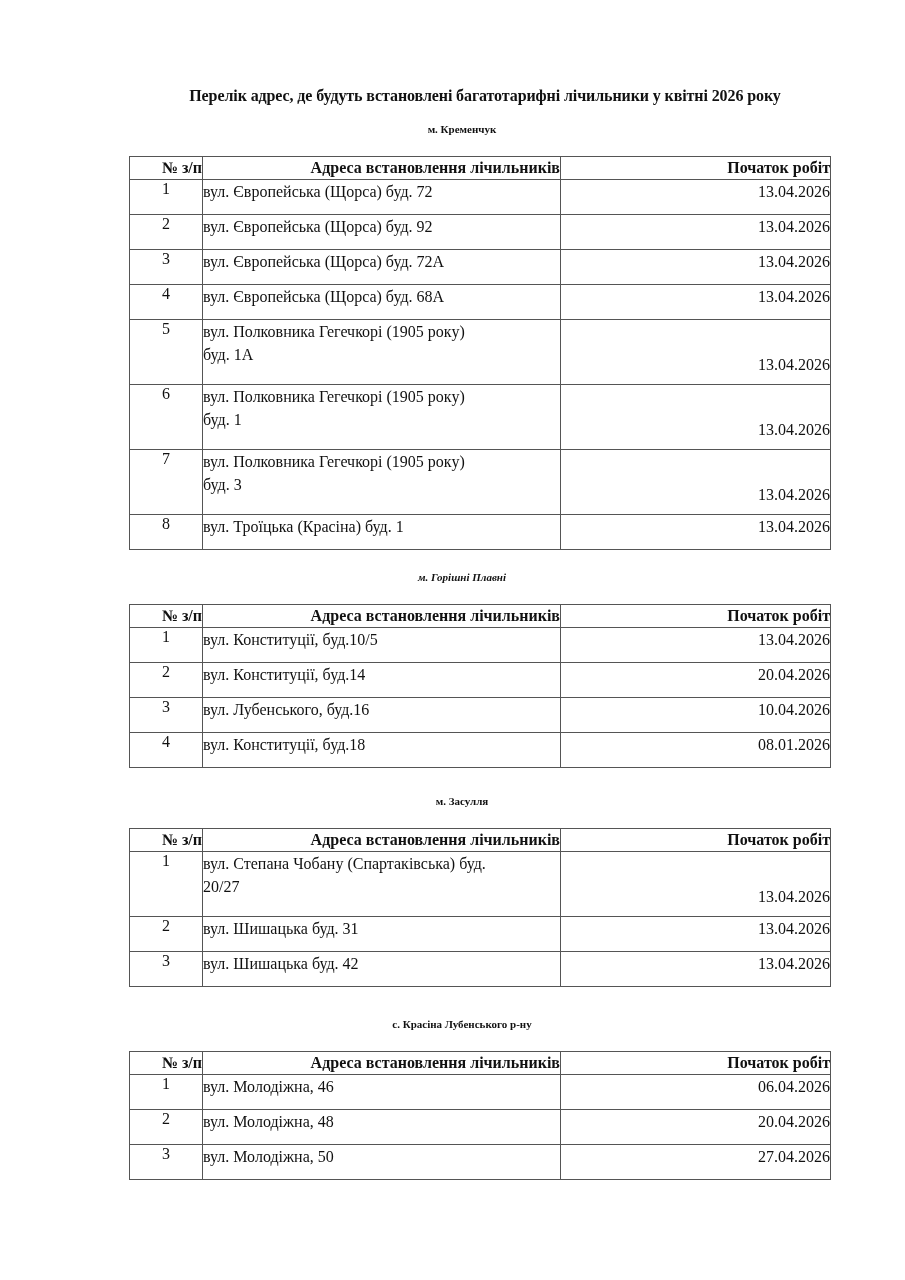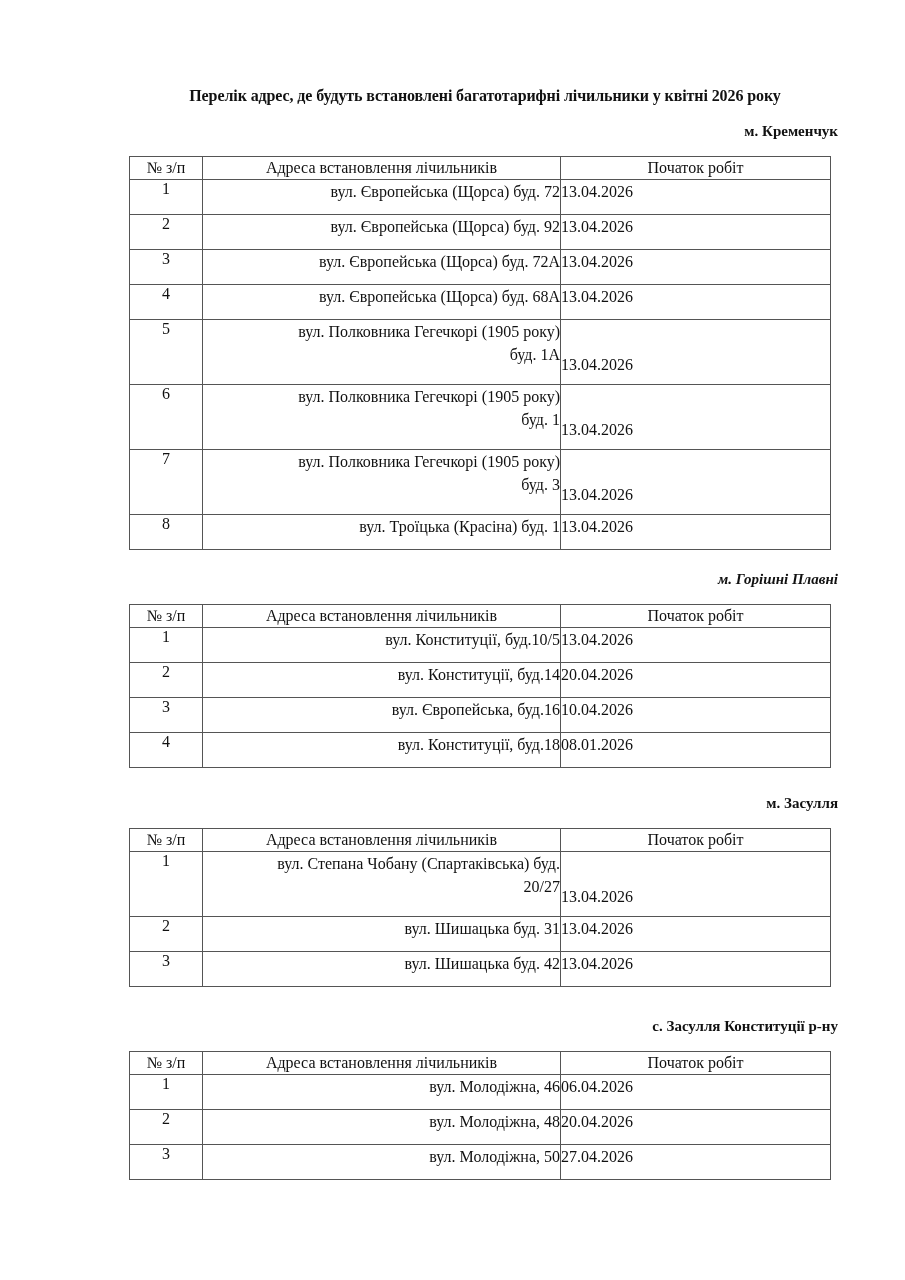--- a/index.html
+++ b/index.html
@@ -6,39 +6,39 @@
     body {
       width: 905px; height: 1280px; position: relative; overflow: hidden;
       font-family: "Liberation Serif", "DejaVu Serif", serif;
       color: #111111;
     }
     .title {
       position: absolute; left: 0; width: 970px; top: 87px;
       text-align: center; font-weight: bold; font-size: 16px; letter-spacing: -0.1px;
     }
     .section-title {
-      position: absolute; left: 138px; width: 700px;
-      text-align: right; font-weight: bold; font-size: 15px;
+      position: absolute; left: 112px; width: 700px;
+      text-align: center; font-weight: bold; font-size: 11px;
     }
     table.addr {
       position: absolute; left: 129px; width: 701px;
       border-collapse: collapse; table-layout: fixed; font-size: 16px;
     }
     table.addr td, table.addr th {
       border: 1px solid #555555; padding: 0; vertical-align: top;
     }
     table.addr th {
-      font-weight: normal; height: 22px; line-height: 22px; text-align: center;
+      font-weight: bold; height: 22px; line-height: 22px; text-align: right;
     }
     col.c-num { width: 73px; }
     col.c-addr { width: 358px; }
     col.c-date { width: 270px; }
     td.num { text-align: center; vertical-align: middle; padding-top: 6px; }
-    td.addr { padding: 0 0 0 8px; line-height: 23px; text-align: right; }
-    td.date { padding-right: 8px; line-height: 23px; }
+    td.addr { padding: 0 0 0 8px; line-height: 23px; }
+    td.date { text-align: right; padding-right: 8px; line-height: 23px; }
     td.date.bottom { vertical-align: bottom; padding-bottom: 8px; }
     tr.r1 td { height: 34px; }
     tr.r2 td { height: 56px; }
   </style>
 </head>
 <body>
 
 <div class="title">Перелік адрес, де будуть встановлені багатотарифні лічильники у квітні 2026 року</div>
 
 <div class="section-title" style="top:123px;">м. Кременчук</div>
@@ -124,21 +124,21 @@
     <td class="addr">вул. Конституції, буд.10/5</td>
     <td class="date">13.04.2026</td>
   </tr>
   <tr class="r1">
     <td class="num">2</td>
     <td class="addr">вул. Конституції, буд.14</td>
     <td class="date">20.04.2026</td>
   </tr>
   <tr class="r1">
     <td class="num">3</td>
-    <td class="addr">вул. Європейська, буд.16</td>
+    <td class="addr">вул. Лубенського, буд.16</td>
     <td class="date">10.04.2026</td>
   </tr>
   <tr class="r1">
     <td class="num">4</td>
     <td class="addr">вул. Конституції, буд.18</td>
     <td class="date">08.01.2026</td>
   </tr>
 </tbody>
   </table>
 
@@ -169,21 +169,21 @@
     <td class="date">13.04.2026</td>
   </tr>
   <tr class="r1">
     <td class="num">3</td>
     <td class="addr">вул. Шишацька буд. 42</td>
     <td class="date">13.04.2026</td>
   </tr>
 </tbody>
   </table>
 
-<div class="section-title" style="top:1018px;">с. Засулля Конституції р-ну</div>
+<div class="section-title" style="top:1018px;">с. Красіна Лубенського р-ну</div>
 <table class="addr" style="top:1051px;">
   <colgroup>
       <col class="c-num">
       <col class="c-addr">
       <col class="c-date">
     </colgroup>
   <tbody>
       <tr>
     <th>№ з/п</th>
     <th>Адреса встановлення лічильників</th>

